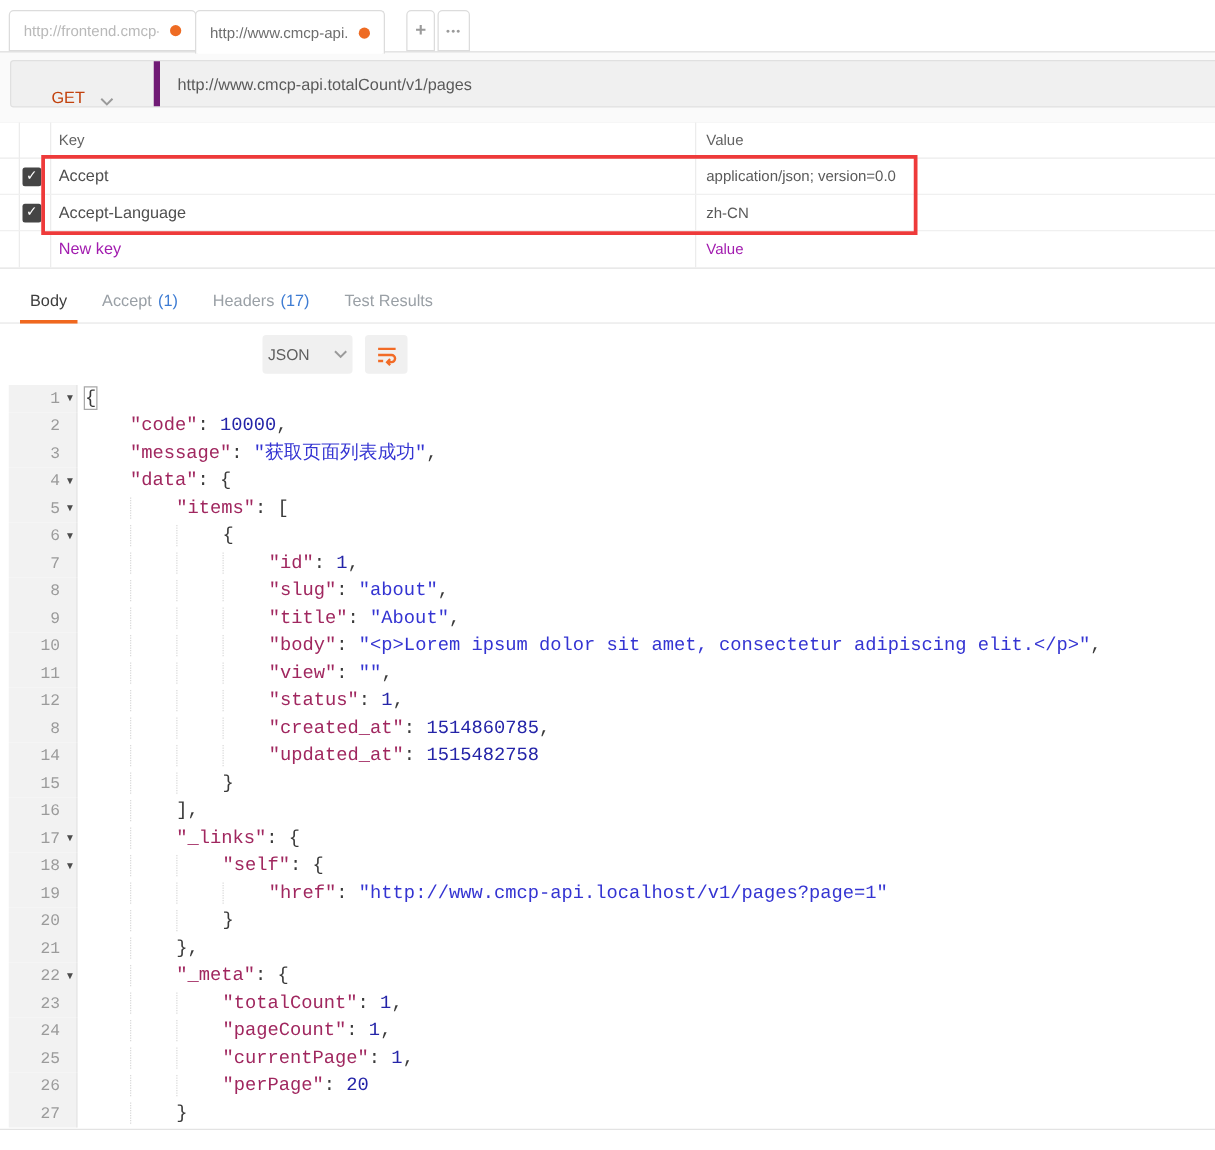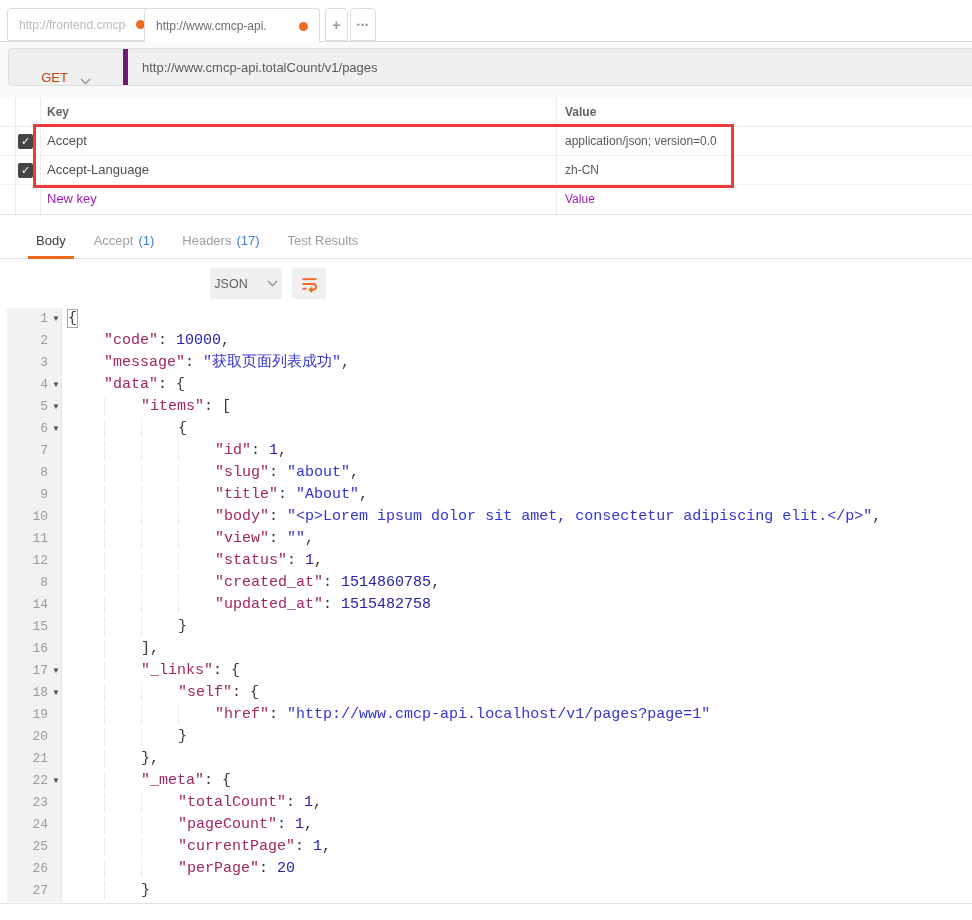--- a/index.html
+++ b/index.html
@@ -8,21 +8,21 @@
     background:#fff;font-family:"Liberation Sans",sans-serif;
     -webkit-font-smoothing:antialiased;
   }
   
   .browser-bar{position:absolute;left:0;top:0;width:100%;height:41px;background:#fff;border-bottom:1px solid #dcdcdc;z-index:3}
   .btab{position:absolute;top:8px;height:33px;background:#fff;border:1px solid #dcdcdc;border-radius:4px 4px 0 0;
         display:flex;align-items:center;padding:0 11px;box-sizing:border-box;font-size:12px;color:#b9b9b9;cursor:default}
   .btab .btab-title{white-space:nowrap;overflow:hidden;margin-right:9px}
   .btab.active{height:35px;border-bottom:none;color:#6e6e6e;z-index:4}
   .btab1{left:7px;width:150px}
-  .btab2{left:144px;width:176px}
+  .btab2{left:156px;width:152px}
   .dot{width:9px;height:9px;border-radius:50%;background:#ee6b23;flex:none;margin-left:auto}
   .tab-btn{position:absolute;top:8px;height:33px;background:#fff;border:1px solid #dcdcdc;border-radius:4px 4px 0 0;
            display:flex;align-items:center;justify-content:center;color:#8d8d8d;box-sizing:border-box}
   .plus-btn{left:325px;width:23px;font-size:15px;font-weight:bold;color:#9a9a9a}
   .more-btn{left:350px;width:26px;font-size:9px;letter-spacing:1px;color:#9a9a9a}
   
   .req-section{position:absolute;top:42px;left:0;width:100%;height:56px;background:#fafafa;border-bottom:1px solid #e0e0e0;box-shadow:0 1px 2px rgba(0,0,0,.05)}
   .req-bar{position:absolute;left:8px;right:-14px;top:6px;height:38px;background:#f0f0f0;border:1px solid #e0e0e0;border-radius:3px;display:flex;box-sizing:border-box}
   .method{width:114px;flex:none;border-right:5px solid #701a75;display:flex;align-items:flex-end;justify-content:center;gap:12px;font-size:13px;color:#c2410c;cursor:pointer}
   .chev{width:11px;height:7px;flex:none}
@@ -30,28 +30,28 @@
   .url{flex:1;display:flex;align-items:center;padding-left:14px;font-size:13px;color:#5a5a5a;white-space:nowrap}
   
   .htable{position:absolute;top:98px;left:0;width:100%;height:117px;background:#fff;border-bottom:1px solid #e2e2e2;box-sizing:border-box}
   .vline{position:absolute;top:0;bottom:0;width:1px;background:#ececec}
   .vl1{left:15px}.vl2{left:40px}.vl3{left:556px}
   .hrow{position:absolute;left:0;width:100%;height:29px;border-bottom:1px solid #f0f0f0;box-sizing:border-box}
   .hrow.head{top:0;border-bottom:1px solid #ececec}
   .r1{top:29px}.r2{top:58px}.r3{top:87px;border-bottom:none}
   .cell-key{position:absolute;left:47px;line-height:28px;font-size:13px;color:#4f4f4f}
   .cell-value{position:absolute;left:565px;line-height:28px;font-size:12px;color:#5a5a5a}
-  .head .cell-key,.head .cell-value{font-weight:bold;font-size:12px;color:#636363}
+  .head .cell-key,.head .cell-value{font-weight:normal;font-size:12px;color:#636363}
   .placeholder .cell-key,.placeholder .cell-value{color:#a21caf}
   .cbx{position:absolute;left:18px;top:7px;width:15px;height:15px;background:#454545;border-radius:2px;
        display:flex;align-items:center;justify-content:center;cursor:pointer}
   .cbx .mark{color:#fff;font-size:11px;line-height:1}
   .hl-box{position:absolute;left:33px;top:26px;width:701px;height:64px;border:3px solid #ee3a3a;box-sizing:border-box;pointer-events:none;z-index:2}
   
-  .rtabs{position:absolute;top:222px;left:0;width:100%;height:37px;border-bottom:1px solid #e4e4e4;display:flex;padding-left:36px;box-sizing:border-box}
+  .rtabs{position:absolute;top:222px;left:0;width:100%;height:37px;border-bottom:1px solid #e4e4e4;display:flex;padding-left:24px;box-sizing:border-box}
   .rtab{position:relative;height:100%;display:flex;align-items:center;font-size:13px;color:#9aa0a6;margin-right:28px;cursor:pointer;white-space:nowrap}
   .rtab.active{color:#3d3d3d}
   .rtab.active::after{content:"";position:absolute;left:-8px;right:-8px;bottom:-1px;height:3px;background:#f0681f}
   .count{color:#3e7cd3;margin-left:5px}
   
   .vtoolbar{position:absolute;top:259px;left:0;width:100%;height:49px;background:#fff}
   .mode-group{position:absolute;left:8px;top:9px;height:31px;display:flex;background:#f6f6f6;border:1px solid #dcdcdc;border-radius:3px;overflow:hidden;box-sizing:border-box}
   .mode{display:flex;align-items:center;justify-content:center;font-size:12.5px;color:#b5b5b5;border-right:1px solid #e7e7e7;cursor:pointer}
   .mode:last-child{border-right:none}
   .m1{width:67px}.m2{width:55px}.m3{width:70px}

